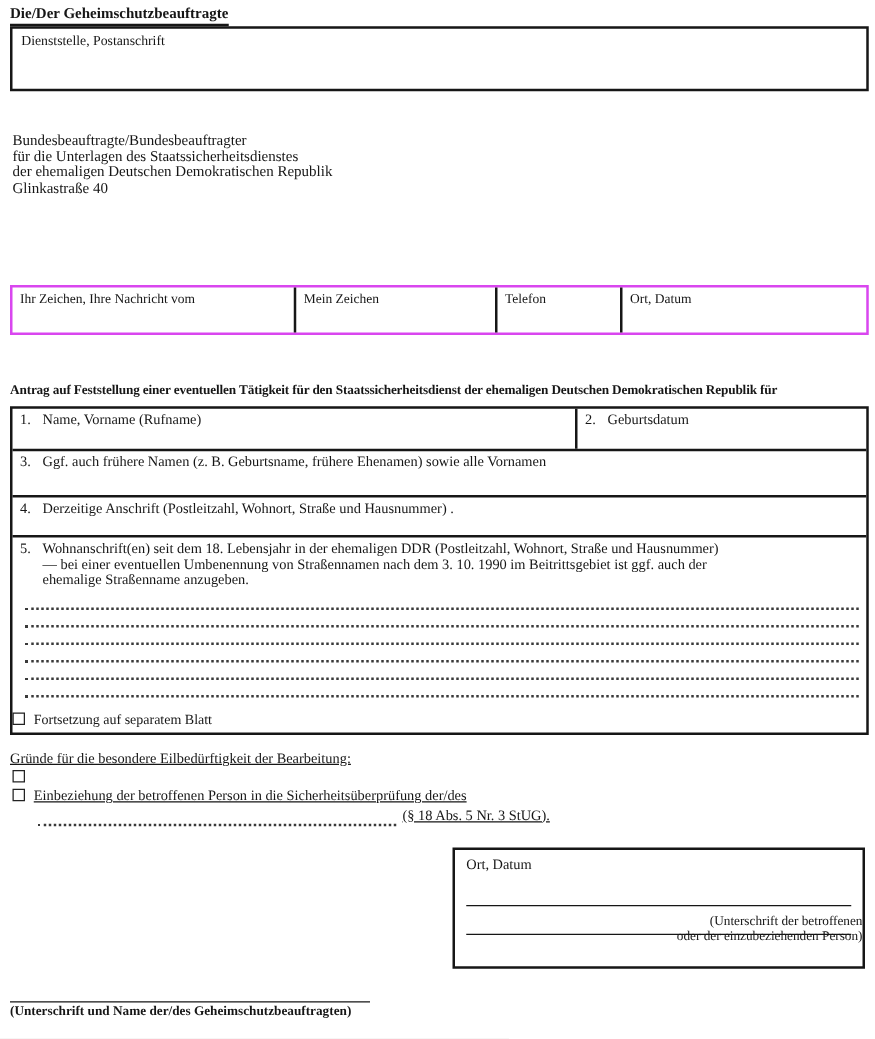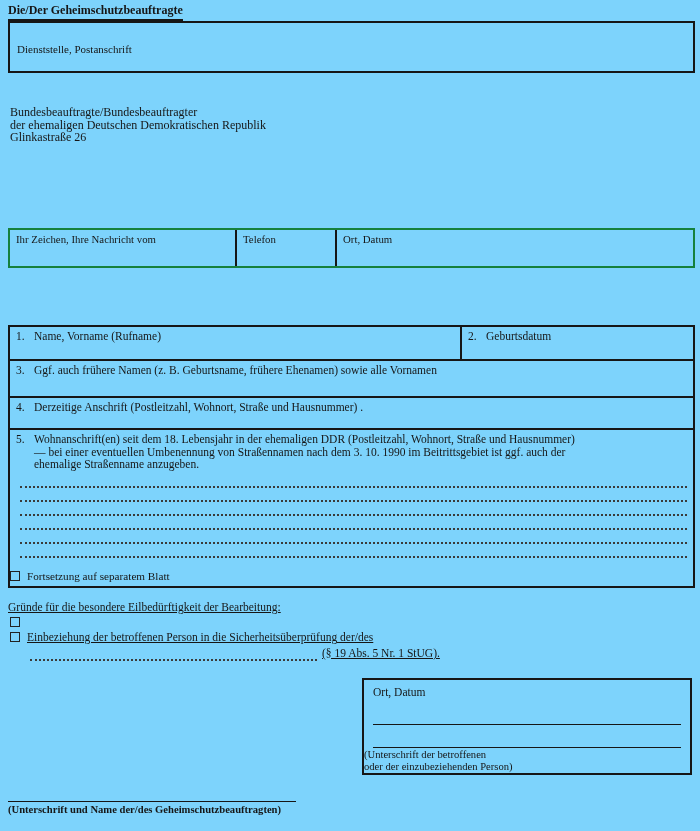--- a/index.html
+++ b/index.html
@@ -1,21 +1,21 @@
 <!DOCTYPE html>
 <html><head>
 <meta charset="utf-8">
 <style>
   * { margin:0; padding:0; box-sizing:border-box; }
   html,body { background:#e9e9e7; }
   .page {
     position:relative;
     width:700px; height:831px;
     margin:0 auto;
-    background:#7dd3fc;
+    background:#ffffff;
     color:#161616;
     font-family:"Liberation Serif","DejaVu Serif",serif;
     font-size:11.5px;
     overflow:hidden;
   }
   .abs { position:absolute; }
 
   
   .doc-title {
     left:8px; top:3px;
@@ -23,30 +23,30 @@
     border-bottom:2px solid #161616;
     padding-bottom:1px;
     display:inline-block;
   }
 
   
   .sender-box {
     left:8px; top:21px; width:687px; height:52px;
     border:2px solid #161616;
   }
-  .sender-label { padding:20px 7px; font-size:11px; }
+  .sender-label { padding:4px 7px; font-size:11px; }
 
   
   .recipient { left:10px; top:106px; line-height:12.5px; font-size:12px; }
   .recipient-city { margin-top:19px; }
 
   
   .ref-table {
     left:8px; top:228px; width:687px; height:40px;
-    border:2px solid #15803d;
+    border:2px solid #d946ef;
     display:flex;
   }
   .ref-cell { border-right:2px solid #161616; padding:3px 6px; font-size:10.8px; }
   .ref-cell:last-child { border-right:none; }
   .ref-c1 { width:227px; }
   .ref-c2 { width:161px; }
   .ref-c3 { width:100px; }
   .ref-c4 { flex:1; }
 
   
@@ -94,58 +94,63 @@
   
   .sig-box {
     left:362px; top:678px; width:330px; height:97px;
     border:2px solid #161616;
   }
   .sig-label { padding:6px 9px; }
   .sig-line { position:absolute; left:9px; right:9px; border-top:1.5px solid #161616; }
   .sig-line-a { top:44px; }
   .sig-line-b { top:67px; }
   .sig-caption {
-    position:absolute; top:69px; left:0; right:0;
-    text-align:left; font-size:10.6px; line-height:11.6px;
+    position:absolute; top:52px; left:0; right:0;
+    text-align:right; font-size:10.6px; line-height:11.6px;
   }
 
   
   .footer-sig { left:8px; top:801px; width:330px; }
   .footer-line { width:288px; border-top:1.8px solid #161616; }
   .footer-caption { font-size:10.6px; padding-top:2px;font-weight:bold; }
 </style>
 </head>
 <body>
 
 <div class="page">
 
   <div class="abs doc-title">Die/Der Geheimschutzbeauftragte</div>
 
   <div class="abs sender-box">
     <div class="sender-label">Dienststelle, Postanschrift</div>
   </div>
 
   <div class="abs recipient">
     <div>Bundesbeauftragte/Bundesbeauftragter</div>
+    <div>für die Unterlagen des Staatssicherheitsdienstes</div>
     <div>der ehemaligen Deutschen Demokratischen Republik</div>
-    <div>Glinkastraße 26</div>
+    <div>Glinkastraße 40</div>
   </div>
 
   <div class="abs ref-table">
     <div class="ref-cell ref-c1">
       <span>Ihr Zeichen, Ihre Nachricht vom</span>
     </div>
+    <div class="ref-cell ref-c2">
+      <span>Mein Zeichen</span>
+    </div>
     <div class="ref-cell ref-c3">
       <span>Telefon</span>
     </div>
     <div class="ref-cell ref-c4">
       <span>Ort, Datum</span>
     </div>
   </div>
 
+  <div class="abs request-title">Antrag auf Feststellung einer eventuellen Tätigkeit für den Staatssicherheitsdienst der ehemaligen Deutschen Demokratischen Republik für</div>
 
   <div class="abs main-table">
     <div class="row row-1">
       <div class="cell-name">
         <div class="field-label">
           <span class="field-no">1.</span>
           <span>Name, Vorname (Rufname)</span>
         </div>
       </div>
       <div class="cell-birth">
@@ -196,21 +201,21 @@
   <div class="abs urgency">
     <div>Gründe für die besondere Eilbedürftigkeit der Bearbeitung:</div>
     <div class="urgency-item">
       <span class="cb"></span>
     </div>
     <div class="urgency-item">
       <span class="cb"></span><span>Einbeziehung der betroffenen Person in die Sicherheitsüberprüfung der/des</span>
     </div>
     <div class="leader-row">
       <span class="leader-dots"></span>
-      <span class="leader-suffix">(§ 19 Abs. 5 Nr. 1 StUG).</span>
+      <span class="leader-suffix">(§ 18 Abs. 5 Nr. 3 StUG).</span>
     </div>
   </div>
 
   <div class="abs sig-box">
     <div class="sig-label">Ort, Datum</div>
     <div class="sig-line sig-line-a"></div>
     <div class="sig-line sig-line-b"></div>
     <div class="sig-caption">
       <span>(Unterschrift der betroffenen</span><br>
       <span>oder der einzubeziehenden Person)</span>

